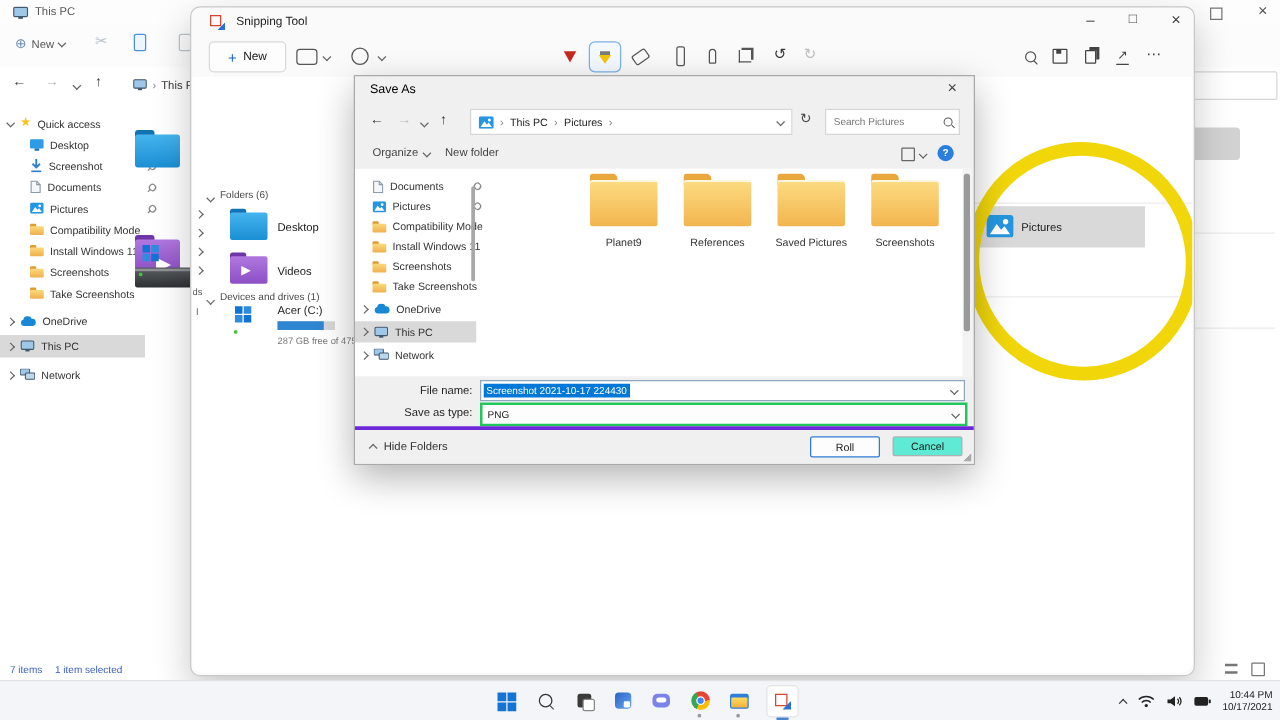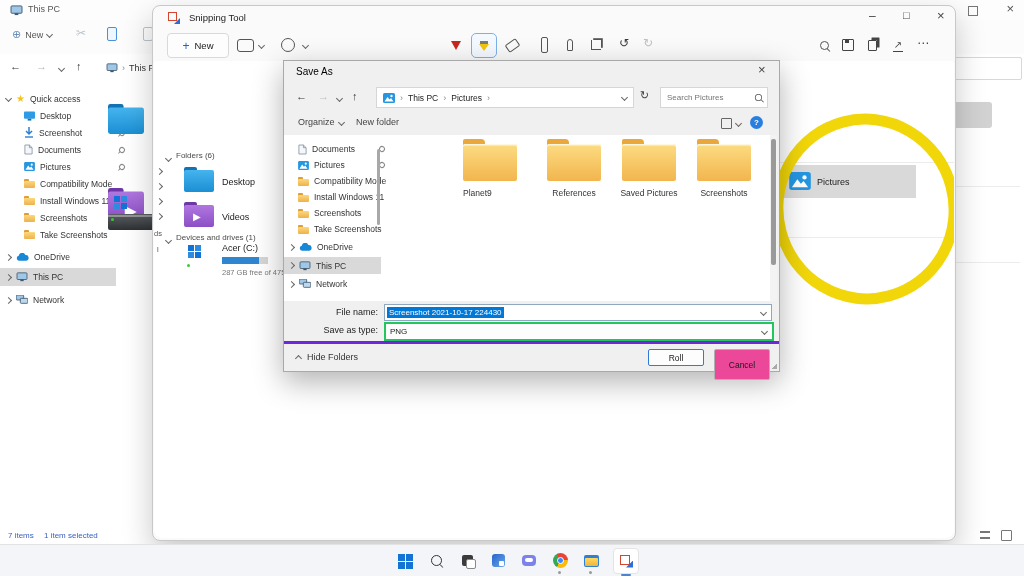--- a/index.html
+++ b/index.html
@@ -402,21 +402,21 @@
       <div class="side-row" style="top:141px;width:92px;height:16px;padding-left:5px;font-size:8.5px">
         <span class="chev r"></span>
         <svg width="12" height="10" viewBox="0 0 14 12" style="flex:none">
             <rect x="0" y="0" width="9" height="6" rx="1" fill="#9ec7e8" stroke="#41576b"></rect>
             <rect x="5" y="4" width="9" height="6" rx="1" fill="#bcd8ef" stroke="#41576b"></rect>
           </svg>
         <span>Network</span>
       </div>
       <span class="abs" style="left:93px;top:14px;width:3px;height:76px;background:#a8a8a8;border-radius:2px"></span>
 
-      <div class="abs" style="left:179px;top:4px;width:72px;text-align:left">
+      <div class="abs" style="left:179px;top:4px;width:72px;text-align:center">
         <span class="folder-lg" style="display:inline-block"></span>
         <div style="font-size:8.5px;color:#333;margin-top:3px">Planet9</div>
       </div>
       <div class="abs" style="left:254px;top:4px;width:72px;text-align:center">
         <span class="folder-lg" style="display:inline-block"></span>
         <div style="font-size:8.5px;color:#333;margin-top:3px">References</div>
       </div>
       <div class="abs" style="left:329px;top:4px;width:72px;text-align:center">
         <span class="folder-lg" style="display:inline-block"></span>
         <div style="font-size:8.5px;color:#333;margin-top:3px">Saved Pictures</div>
@@ -440,21 +440,21 @@
       <span style="margin-left:4px;font-size:8px;color:#222">PNG</span>
       <span class="chev" style="margin-left:auto;margin-right:5px"></span>
     </div>
 
     <div class="abs" style="left:0;bottom:0;width:100%;height:27px;background:#f0f0f0;border-top:3px solid #6d28d9">
       <div class="abs" style="left:12px;top:8px;display:flex;align-items:center;gap:6px;font-size:9px;color:#333">
         <span class="chev u" style="margin-top:3px"></span>
         <span>Hide Folders</span>
       </div>
       <button style="position:absolute;left:364px;top:5px;width:56px;height:17px;background:#fdfdfd;border:1px solid #2f7cd6;border-radius:2px;font-size:8.5px;font-family:inherit;color:#1a1a1a">Roll</button>
-      <button style="position:absolute;left:430px;top:5px;width:56px;height:31px;background:#ec4899;border:1px solid #b0b0b0;border-radius:2px;font-size:8.5px;font-family:inherit;color:#1a1a1a">Cancel</button>
+      <button style="position:absolute;left:430px;top:5px;width:56px;height:16px;background:#5eead4;border:1px solid #b0b0b0;border-radius:2px;font-size:8.5px;font-family:inherit;color:#1a1a1a">Cancel</button>
       <span class="abs" style="right:2px;bottom:2px;width:6px;height:6px;background:linear-gradient(135deg,transparent 50%,#aaa 50%)"></span>
     </div>
   </div>
 
   <div class="abs" style="left:0;bottom:0;width:1024px;height:31px;background:#f3f5f8;border-top:1px solid #e2e2e2">
     <div class="abs" style="left:396px;top:0;height:31px;display:flex;align-items:center;gap:13px">
       <span class="tb-ico">
         <span style="width:7px;height:7px;background:#1374d6;box-shadow:8px 0 #1374d6,0 8px #1374d6,8px 8px #1374d6;margin:-7px 0 0 -7px"></span>
       </span>
       <span class="tb-ico">
@@ -488,15 +488,35 @@
         <span class="dot"></span>
       </span>
       <span class="tb-ico" style="width:24px;height:24px;background:#fff;border:1px solid #e4e4e4;border-radius:4px">
         <span style="position:relative;width:12px;height:12px">
           <i style="position:absolute;left:0;top:0;width:8px;height:8px;border:1.6px solid #d4452f"></i>
           <i style="position:absolute;right:-1px;bottom:-1px;width:7px;height:7px;background:#2b6fd4;clip-path:polygon(0 100%,100% 0,100% 100%)"></i>
         </span>
         <span style="position:absolute;bottom:-3px;left:7px;width:10px;height:2px;border-radius:2px;background:#4c84d0"></span>
       </span>
     </div>
+    <div class="abs" style="right:6px;top:0;height:31px;display:flex;align-items:center;gap:9px">
+      <span class="chev u" style="margin-top:3px;border-color:#333"></span>
+      <svg width="14" height="10" viewBox="0 0 14 10">
+          <path d="M1 3.6 a8.5 8.5 0 0 1 12 0" stroke="#222" stroke-width="1.2" fill="none"></path>
+          <path d="M3.4 6 a5 5 0 0 1 7.2 0" stroke="#222" stroke-width="1.2" fill="none"></path>
+          <circle cx="7" cy="8.4" r="1.3" fill="#222"></circle>
+        </svg>
+      <svg width="13" height="10" viewBox="0 0 13 10">
+          <path d="M1 3.5 h2.5 L7 1 v8 L3.5 6.5 H1 Z" fill="#222"></path>
+          <path d="M9 3 a3 3 0 0 1 0 4 M10.5 1.8 a5 5 0 0 1 0 6.4" stroke="#222" stroke-width="1" fill="none"></path>
+        </svg>
+      <svg width="14" height="8" viewBox="0 0 14 8">
+          <rect x="0.5" y="0.5" width="11" height="7" rx="1.5" fill="#222"></rect>
+          <rect x="12" y="2.5" width="1.6" height="3" rx="0.5" fill="#222"></rect>
+        </svg>
+      <span style="text-align:right;font-size:8px;color:#1a1a1a;line-height:10px">
+        <span style="display:block">10:44 PM</span>
+        <span style="display:block">10/17/2021</span>
+      </span>
+    </div>
   </div>
 
 </div>
 
 </body></html>

